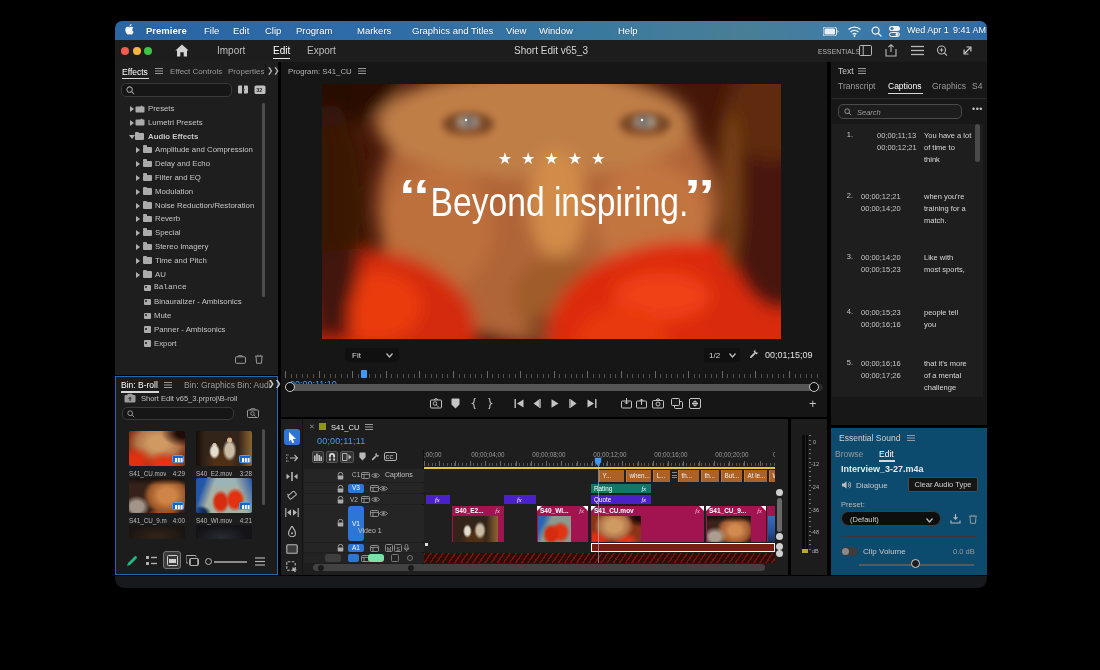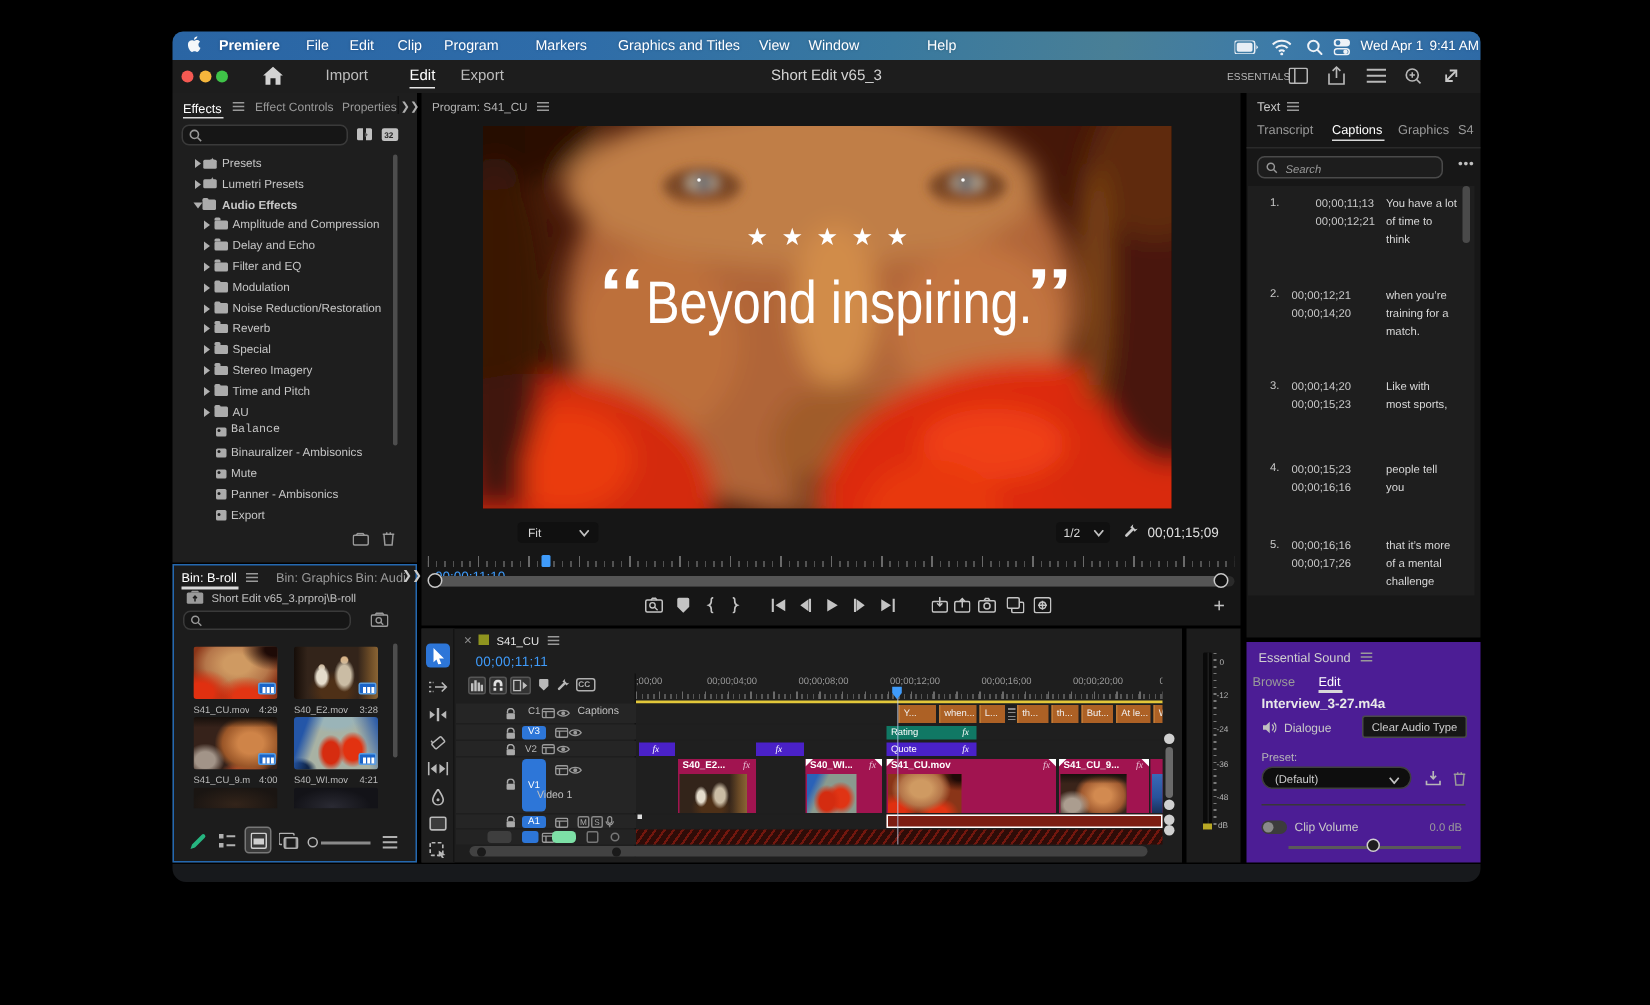--- a/index.html
+++ b/index.html
@@ -846,21 +846,21 @@
       <div class="abs" style="left:30px;top:190px;font-size:7.5px;color:#c8c8c8;line-height:12px;">00;00;14;20<br>00;00;15;23</div>
       <div class="abs" style="left:93px;top:190px;font-size:7.5px;color:#d8d8d8;line-height:12px;">Like with<br>most sports,</div>
       <div class="abs" style="left:14px;top:245px;width:8px;text-align:right;font-size:7.5px;color:#c8c8c8;">4.</div>
       <div class="abs" style="left:30px;top:245px;font-size:7.5px;color:#c8c8c8;line-height:12px;">00;00;15;23<br>00;00;16;16</div>
       <div class="abs" style="left:93px;top:245px;font-size:7.5px;color:#d8d8d8;line-height:12px;">people tell<br>you</div>
       <div class="abs" style="left:14px;top:296px;width:8px;text-align:right;font-size:7.5px;color:#c8c8c8;">5.</div>
       <div class="abs" style="left:30px;top:296px;font-size:7.5px;color:#c8c8c8;line-height:12px;">00;00;16;16<br>00;00;17;26</div>
       <div class="abs" style="left:93px;top:296px;font-size:7.5px;color:#d8d8d8;line-height:12px;">that it’s more<br>of a mental<br>challenge</div>
     <div class="abs" style="left:144px;top:62px;width:5px;height:38px;background:#4a4a4a;border-radius:2.5px;"></div>
   </div>
-  <div id="es-panel" class="panel" style="left:831px;top:428px;width:156px;height:147px;background:#4c1d95;">
+  <div id="es-panel" class="panel" style="left:831px;top:428px;width:156px;height:147px;background:#0c4a6e;">
     <div class="abs" style="left:8px;top:5px;font-size:8.5px;color:#d0d0d0;">Essential Sound</div>
     <div class="abs" style="left:76px;top:6px;">
         <svg width="8" height="8" viewBox="0 0 8 8">
           <g stroke="#9a9a9a" stroke-width="1">
             <line x1="0" y1="1.5" x2="8" y2="1.5"></line>
             <line x1="0" y1="4" x2="8" y2="4"></line>
             <line x1="0" y1="6.5" x2="8" y2="6.5"></line>
           </g>
         </svg>
       </div>

